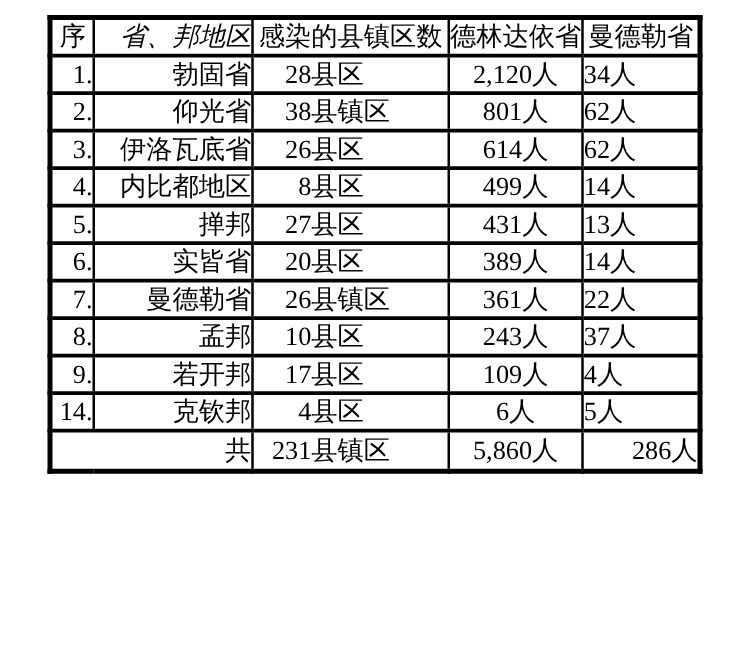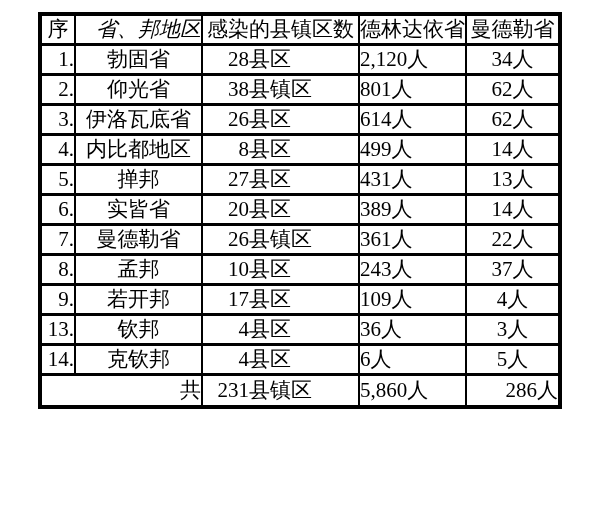--- a/index.html
+++ b/index.html
@@ -39,29 +39,29 @@
   col.col-seq   { width: 35px; }
   col.col-name  { width: 127px; }
   col.col-town  { width: 157px; }
   col.col-conf  { width: 96px; }
   col.col-death { width: 94px; }
 
   th.h-center { text-align: center; }
   th.h-name   { text-align: right; padding-left: 5px; font-style: italic; }
 
   td.c-seq   { text-align: right; padding-right: 3px; }
-  td.c-name  { text-align: center; padding-left: 6px; }
+  td.c-name  { text-align: right; padding-left: 6px; }
   td.c-town  { text-align: left; }
   td.c-town .num {
     display: inline-block;
     width: 46px;
     text-align: right;
   }
-  td.c-conf  { text-align: left; padding-right: 9px; }
-  td.c-death { text-align: center; }
+  td.c-conf  { text-align: center; padding-right: 9px; }
+  td.c-death { }
 
   tr.total-row td { height: 29px; }
   td.c-total-label { text-align: right; padding-right: 3px; }
   td.c-death-total { text-align: right; padding-left: 10px; }
 </style>
 </head>
 <body>
 
 <div class="table-wrap">
   <table class="stats">
@@ -149,27 +149,20 @@
         <td class="c-seq">9.</td>
         <td class="c-name">若开邦</td>
         <td class="c-town"><span class="num">17</span><span>县区</span></td>
         <td class="c-conf">109人</td>
         <td class="c-death">4人</td>
       </tr>
 
 
 
 
-      <tr>
-        <td class="c-seq">13.</td>
-        <td class="c-name">钦邦</td>
-        <td class="c-town"><span class="num">4</span><span>县区</span></td>
-        <td class="c-conf">36人</td>
-        <td class="c-death">3人</td>
-      </tr>
 
       <tr>
         <td class="c-seq">14.</td>
         <td class="c-name">克钦邦</td>
         <td class="c-town"><span class="num">4</span><span>县区</span></td>
         <td class="c-conf">6人</td>
         <td class="c-death">5人</td>
       </tr>
 
 

